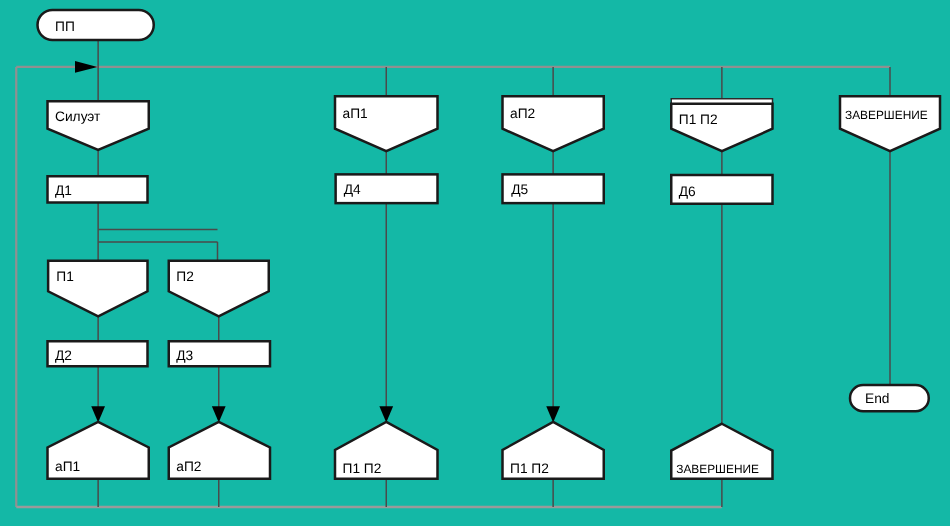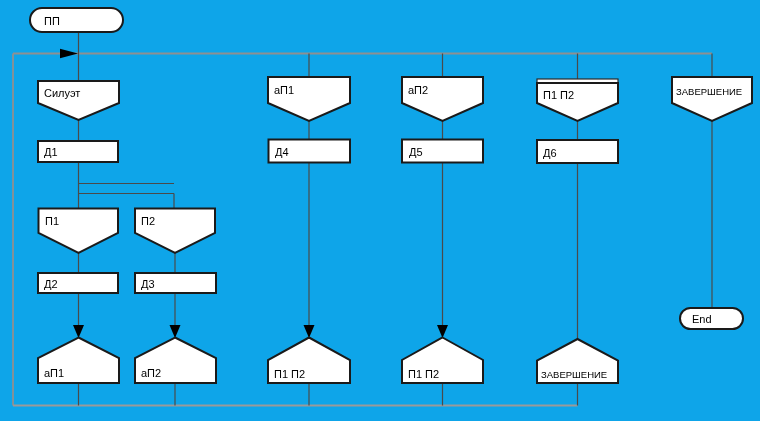--- a/index.html
+++ b/index.html
@@ -1,16 +1,16 @@
 <!DOCTYPE html>
 <html><head>
 <meta charset="utf-8">
 <style>
   html,body{margin:0;padding:0;background:#ffffff;}
-  .stage{position:relative;width:760px;height:421px;background:#0ea5e9;overflow:hidden;}
+  .stage{position:relative;width:760px;height:421px;background:#14b8a6;overflow:hidden;}
   svg{display:block;}
   .shape{fill:#ffffff;stroke:#1a1a1a;stroke-width:2;}
   .thinshape{fill:#ffffff;stroke:#2a2a2a;stroke-width:1.2;}
   .loop{fill:none;stroke:#909090;stroke-width:1.8;}
   .loop-bottom{fill:none;stroke:#9a9a9a;stroke-width:2;}
   .conn{fill:none;stroke:#4a4a4a;stroke-width:1.2;}
   .arrowhead{fill:#000000;stroke:none;}
   text{font-family:"Liberation Sans","DejaVu Sans",sans-serif;font-size:11px;fill:#000000;}
   text.small{font-size:9.5px;}
 </style>

